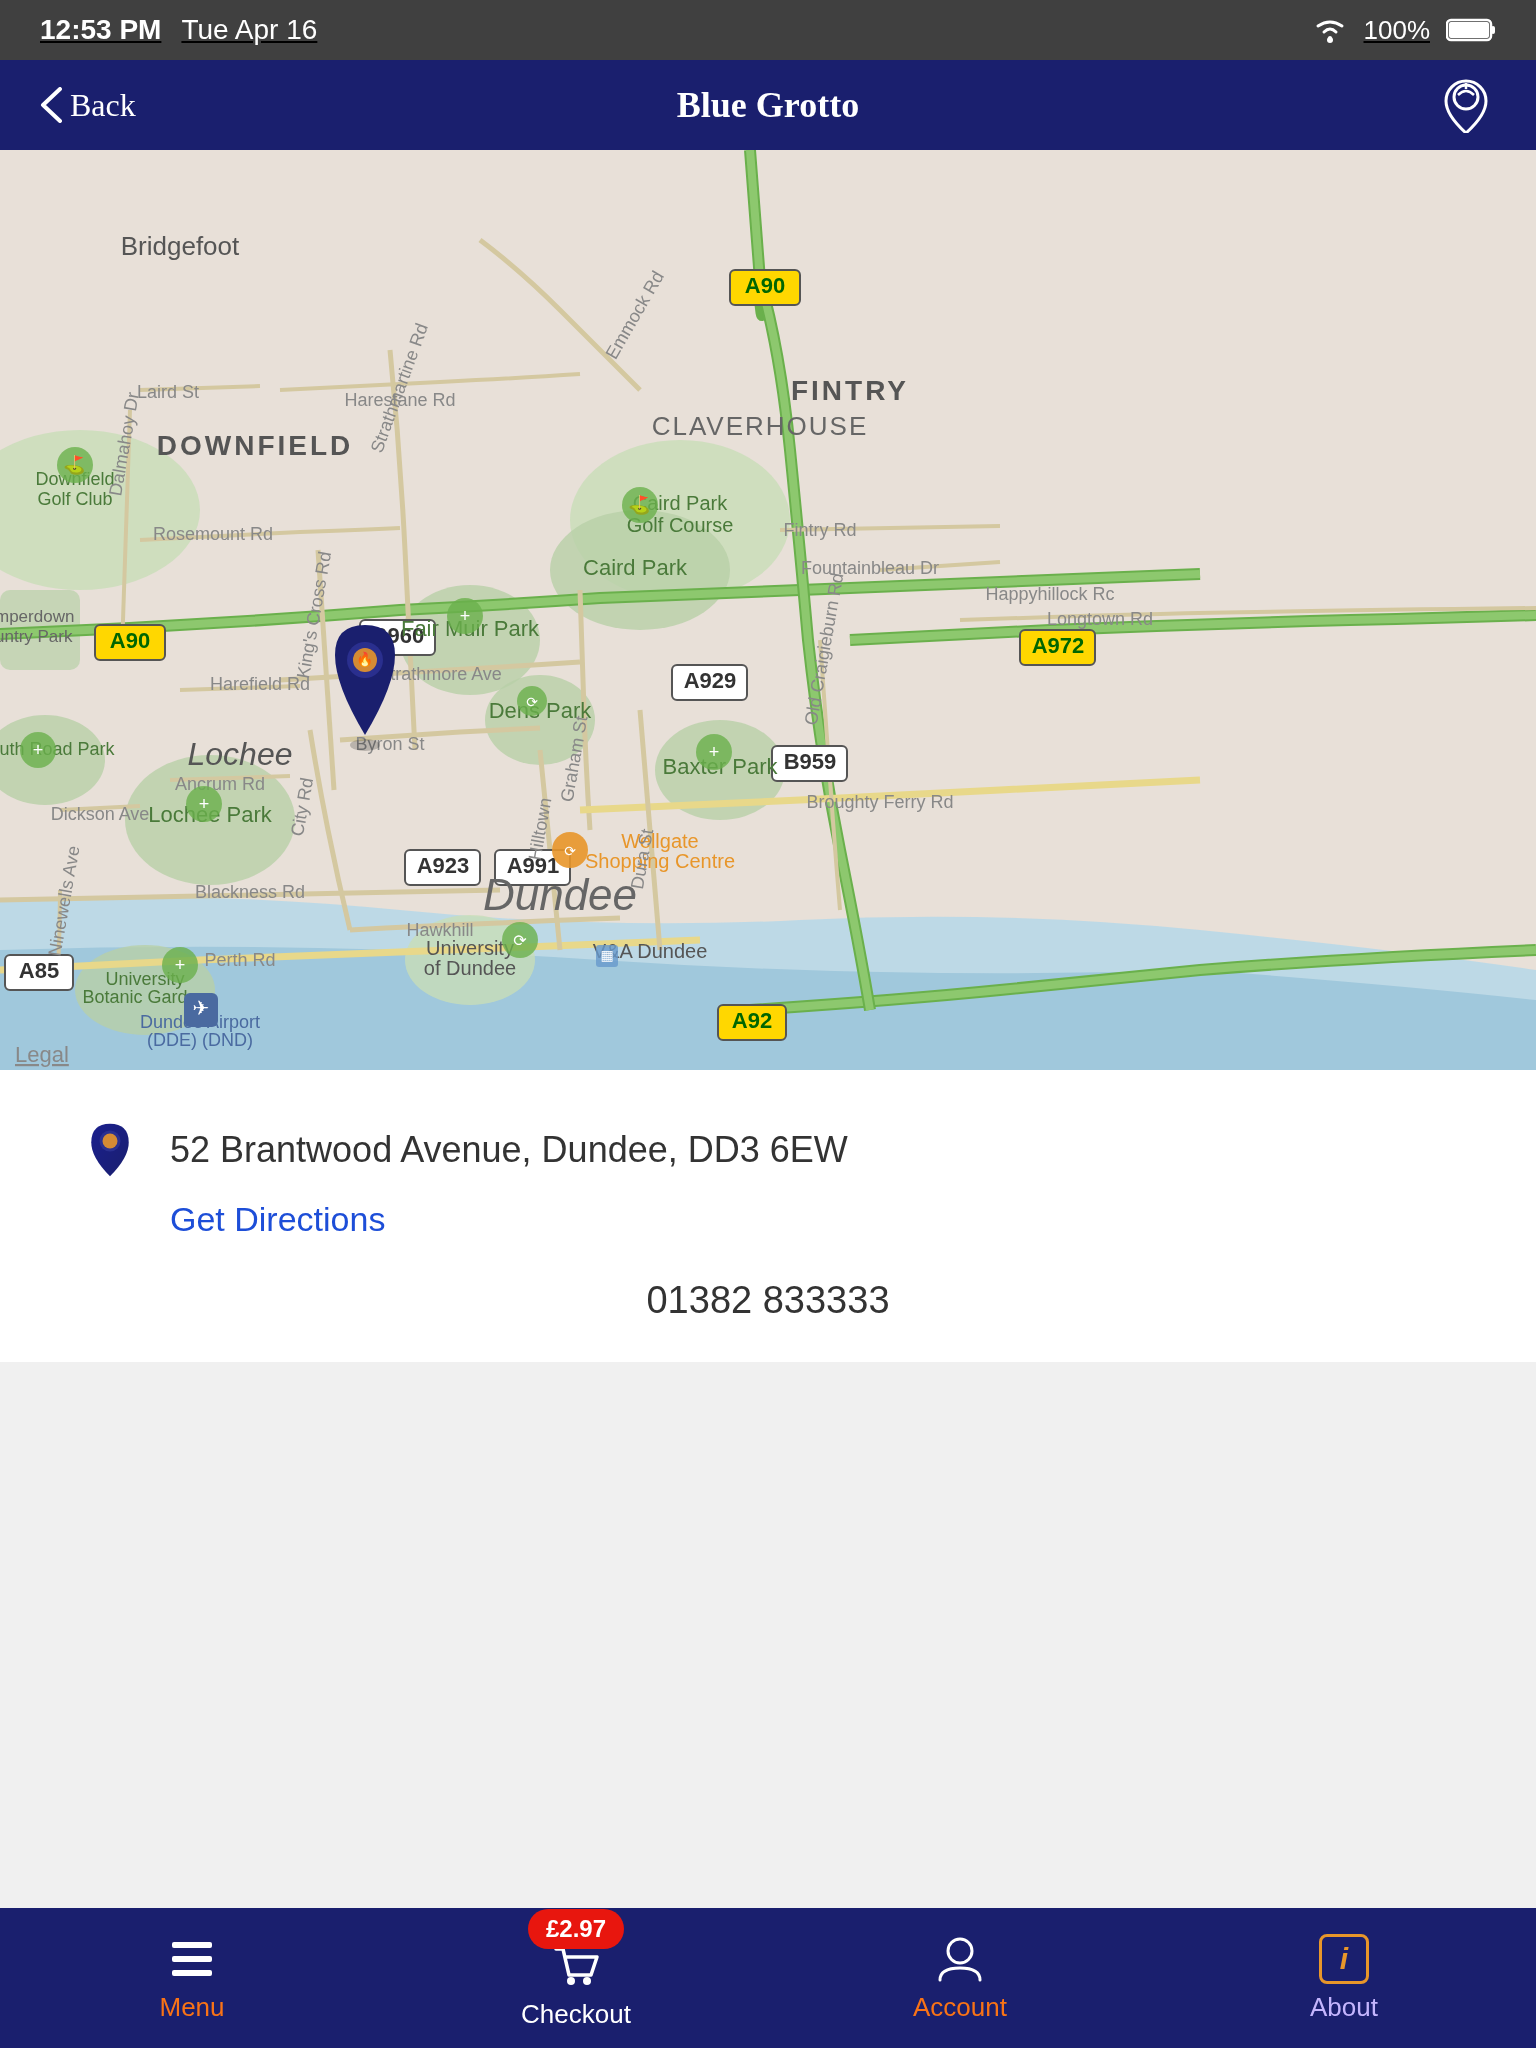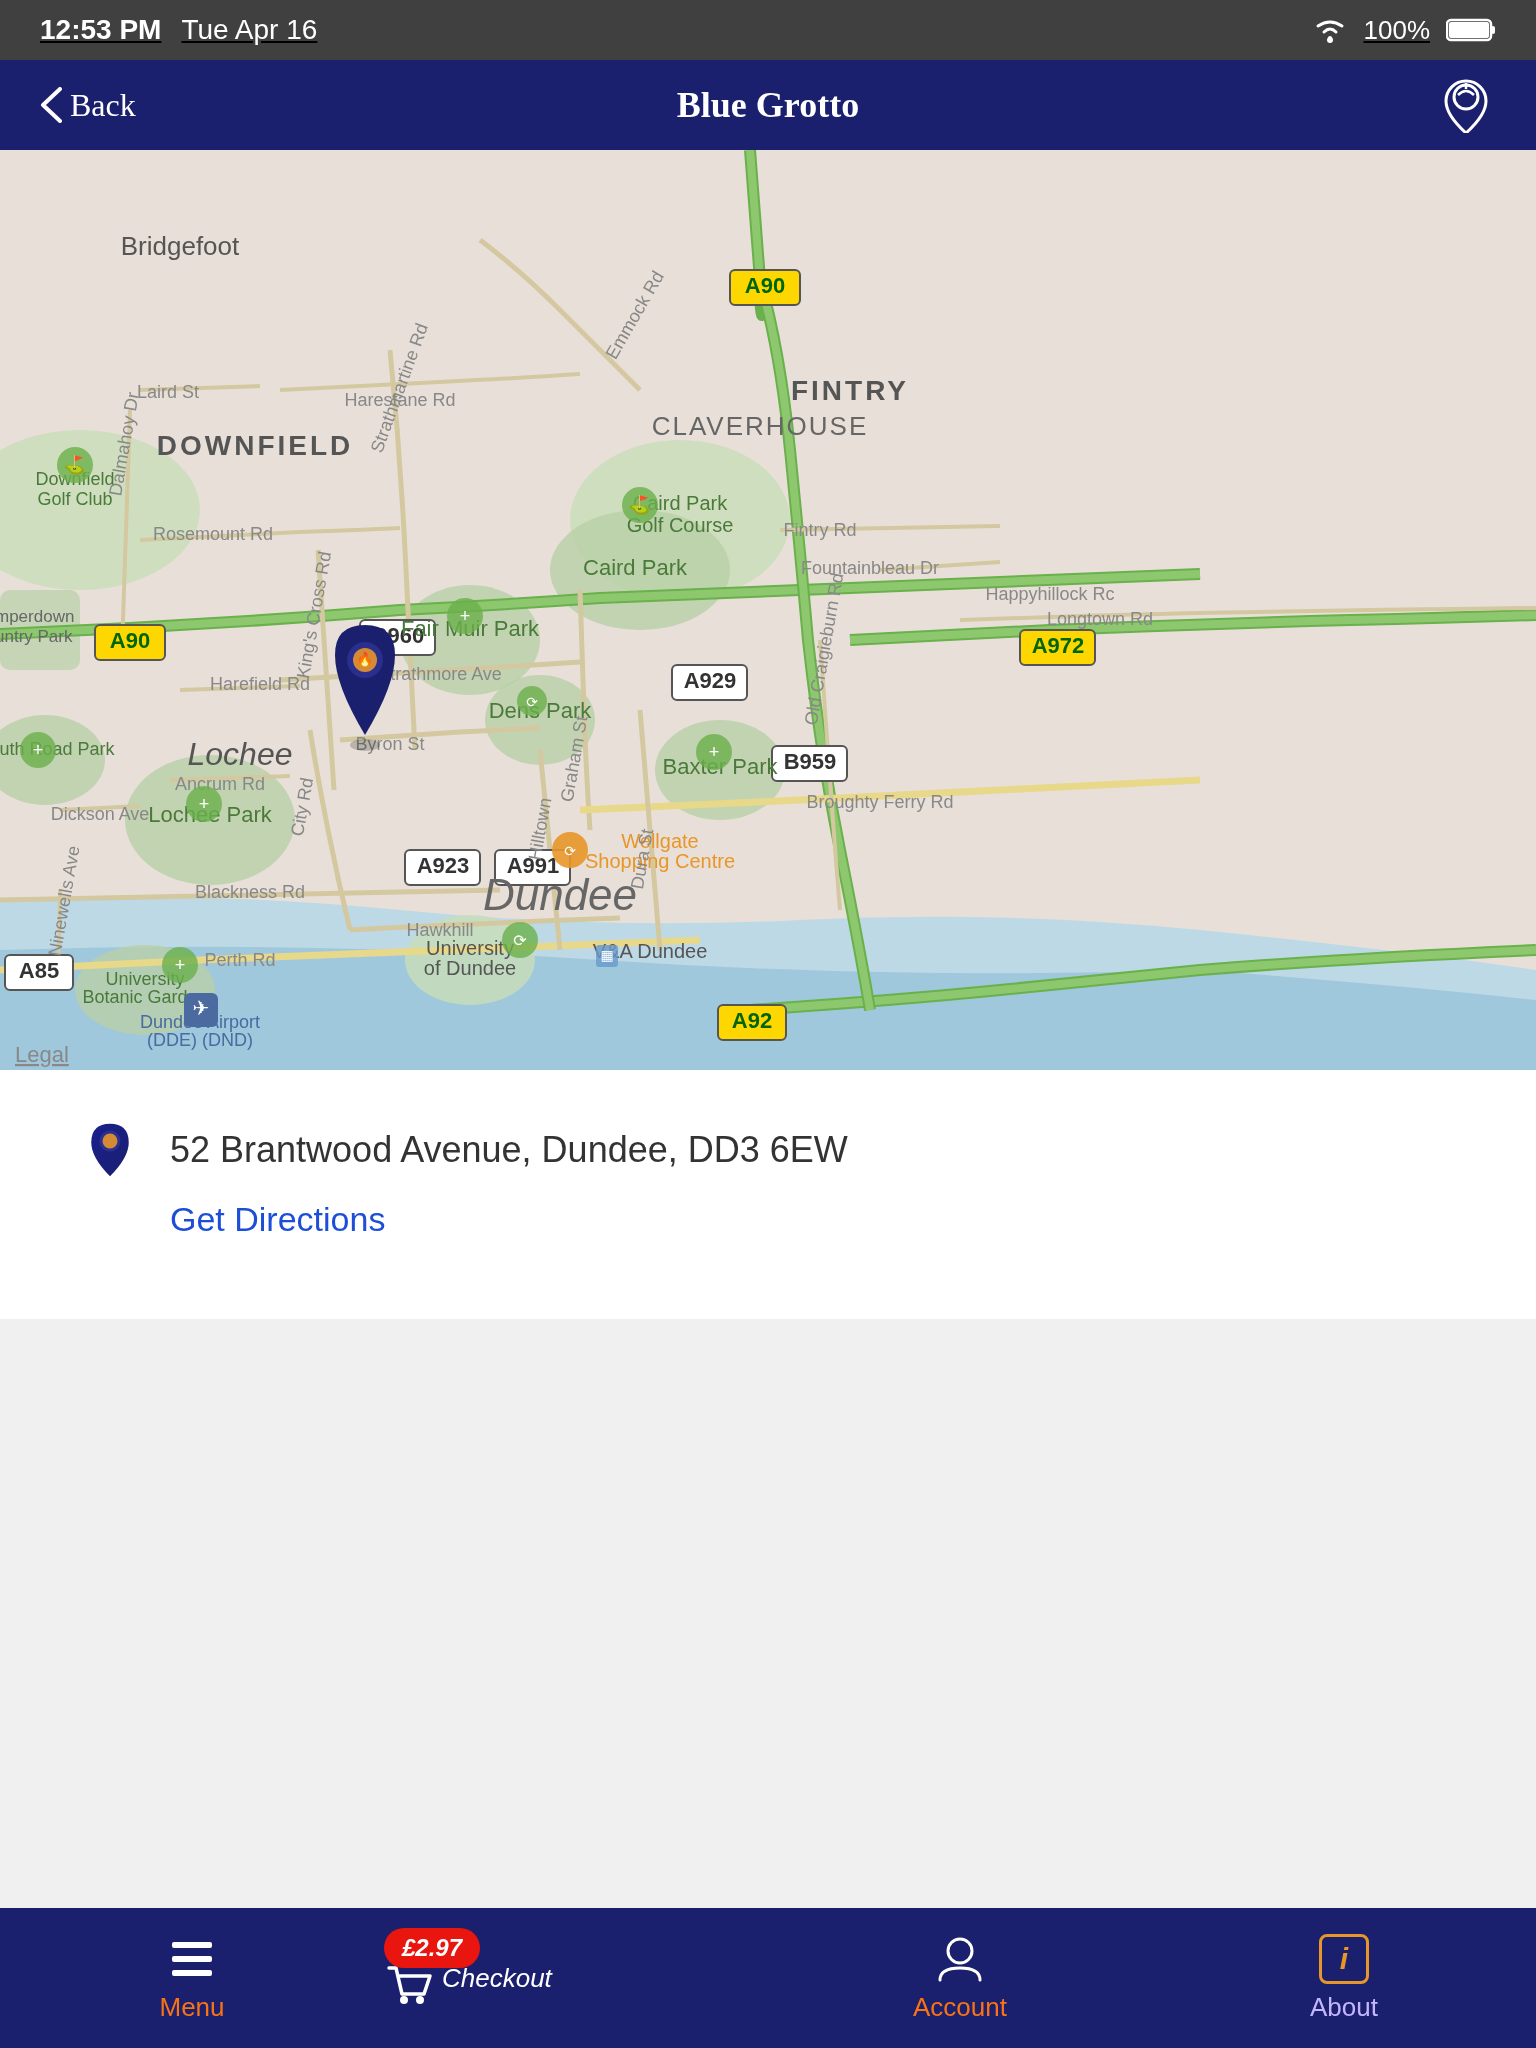--- a/index.html
+++ b/index.html
@@ -165,26 +165,25 @@
       color: #f97316;
     }
     .tab-item.active .tab-label {
       color: #c4b5fd;
     }
 
     
     .checkout-container {
       position: relative;
       display: flex;
-      flex-direction: row;
+      flex-direction: column;
       align-items: center;
       gap: 8px;
       flex: 1;
       cursor: pointer;
-      font-style: italic;
     }
     .checkout-badge {
       position: absolute;
       top: -18px;
       background: #e8160e;
       color: white;
       font-size: 24px;
       font-weight: 700;
       padding: 6px 18px;
       border-radius: 30px;
@@ -521,20 +520,21 @@
           <stop offset="100%" style="stop-color:#1a1f6e"></stop>
         </linearGradient>
       </defs>
       <path d="M30 5 Q55 5 55 30 Q55 50 30 75 Q5 50 5 30 Q5 5 30 5Z" fill="url(#pinGrad)"></path>
       <circle cx="30" cy="28" r="14" fill="#2a3090"></circle>
       <circle cx="30" cy="28" r="10" fill="#e8962a" opacity="0.9"></circle>
     </svg>
     <span class="address-text">52 Brantwood Avenue, Dundee, DD3 6EW</span>
   </div>
   <span class="directions-link">Get Directions</span>
+  <span class="phone-number">01382 833333</span>
 </div>
 
 <div class="tab-bar">
 
   <div class="tab-item">
     <svg width="50" height="50" viewBox="0 0 50 50">
       <rect x="5" y="8" width="40" height="6" rx="2" fill="white"></rect>
       <rect x="5" y="22" width="40" height="6" rx="2" fill="white"></rect>
       <rect x="5" y="36" width="40" height="6" rx="2" fill="white"></rect>
     </svg>

